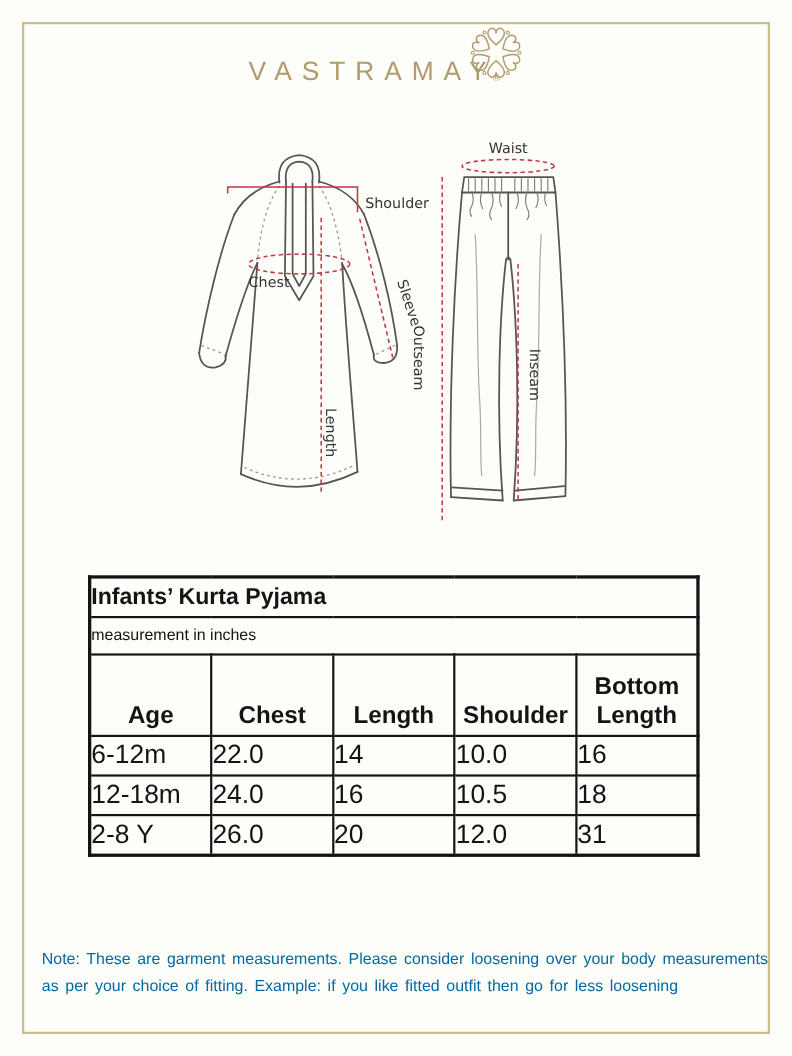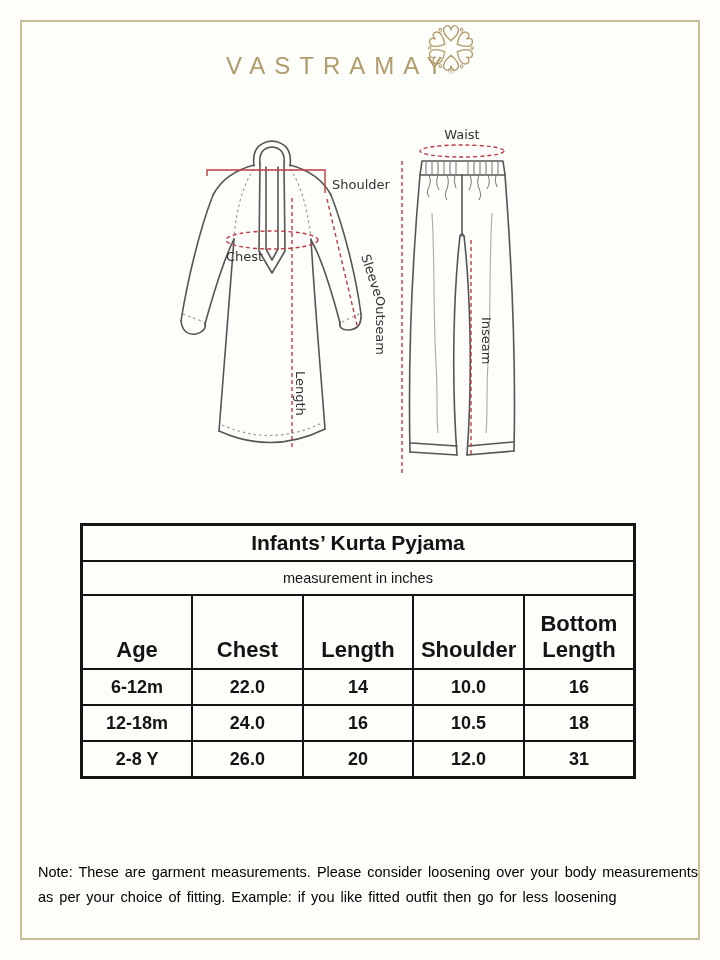--- a/index.html
+++ b/index.html
@@ -27,36 +27,36 @@
     font-size:13px;fill:#333;
   }
 
   
   .size-table{
     position:absolute;left:80px;top:523px;width:556px;
     border-collapse:collapse;table-layout:fixed;
     font-family:"Liberation Sans", sans-serif;
   }
   .size-table td,.size-table th{
-    border:2px solid #141414;text-align:center;color:#141414;
+    border:2px solid #141414;color:#141414;
     padding:0;
   }
   .size-table{border:3px solid #141414;}
   .tbl-title{font-size:21px;font-weight:bold;height:34px;}
   .tbl-subtitle{font-size:14.5px;font-weight:normal;height:32px;}
   .size-table th{
     font-size:22px;font-weight:bold;height:66px;
     vertical-align:bottom;padding-bottom:6px;line-height:1.15;
   }
-  .size-table td.val{font-size:18px;font-weight:bold;height:34px;}
+  .size-table td.val{font-size:24px;font-weight:normal;height:34px;}
 
   
   .note{
     position:absolute;left:38px;top:860px;width:648px;
-    font-size:14.5px;color:#000000;line-height:25px;word-spacing:2px;
+    font-size:14.5px;color:#0369a1;line-height:25px;word-spacing:2px;
   }
   .note .l1{white-space:nowrap;}
   .note .l2{text-align:left;white-space:nowrap;}
 </style>
 </head>
 <body>
 
 <div class="frame"></div>
 
 <div class="brand">VASTRAMAY</div>

